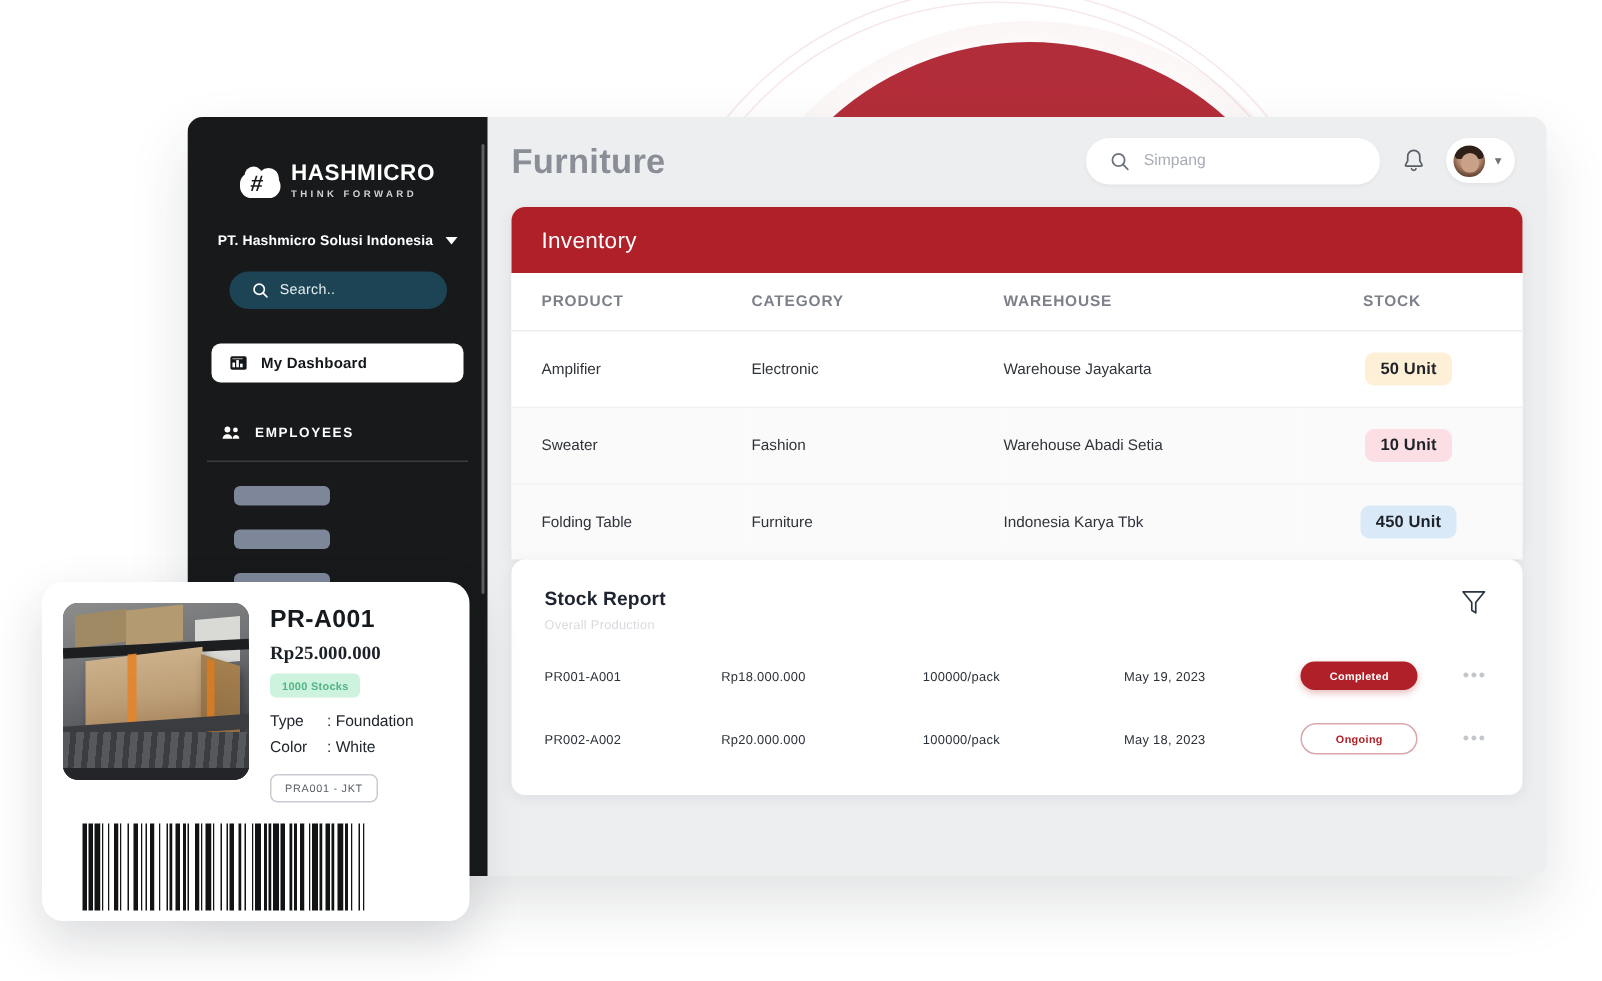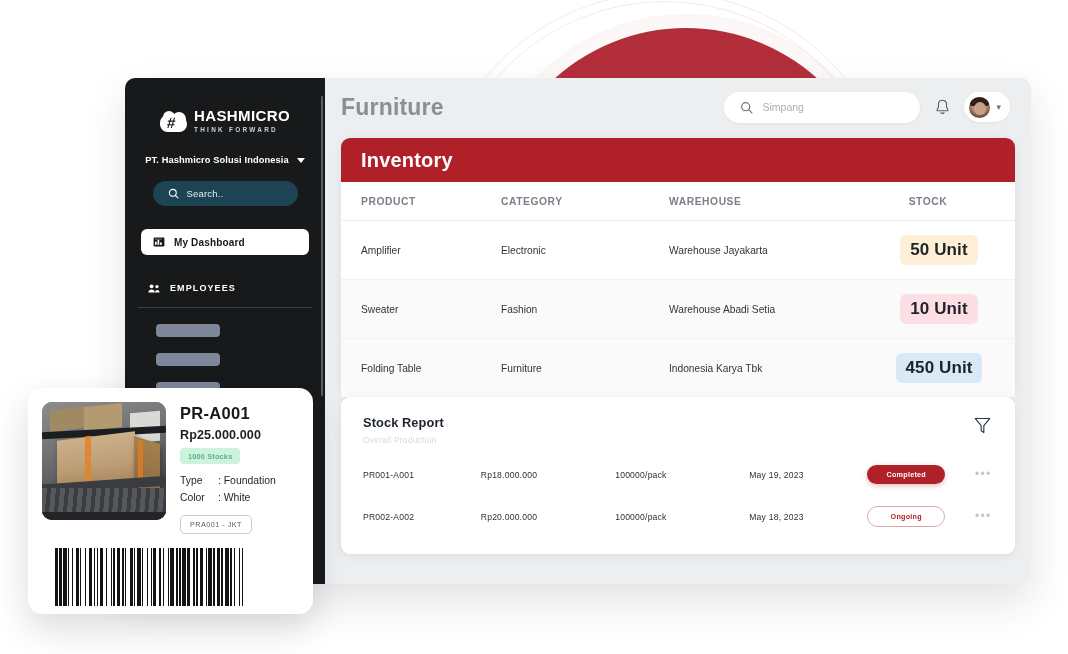--- a/index.html
+++ b/index.html
@@ -137,40 +137,40 @@
 
   
   .card {
     background:#ffffff; border-radius:9px; box-shadow:0 2px 10px rgba(25,30,40,0.07);
   }
   .inventory-card { margin-top:2px; }
   .inv-header {
     background:#b02028; border-radius:9px 9px 0 0; height:44px;
     display:flex; align-items:center; padding-left:20px;
   }
-  .inv-header .t { color:#fff; font-size:20px; font-weight:700; letter-spacing:0.2px; }
+  .inv-header .t { color:#fff; font-size:15px; font-weight:400; letter-spacing:0.2px; }
 
   .inv-table { width:100%; border-collapse:collapse; }
   .inv-table th {
     text-align:left; color:#7b8089; font-size:10.3px; font-weight:600; letter-spacing:0.55px;
     padding:14px 0 13px 0; border-bottom:1px solid #ececee; background:#fff;
   }
   .inv-table td {
     color:#30343a; font-size:10.2px; padding:14px 0; border-bottom:1px solid #f2f2f4; background:#fff;
   }
   .inv-table tr:last-child td { border-bottom:none; }
   .inv-table .c-prod { padding-left:20px; width:160px; }
   .inv-table .c-cat  { width:168px; }
   .inv-table .c-wh   { width:auto; }
   .inv-table .c-stock{ width:150px; text-align:left; padding-left:22px; }
   .inv-table th.c-stock { text-align:center; padding-left:0; padding-right:24px; }
   .stock-cell { display:flex; justify-content:center; padding-right:24px; }
   .badge {
     display:inline-block; padding:5px 10px; border-radius:6px;
-    font-size:17px; font-weight:700; color:#1f2329; letter-spacing:0.1px; white-space:nowrap;
+    font-size:11px; font-weight:700; color:#1f2329; letter-spacing:0.1px; white-space:nowrap;
   }
   .badge.amber { background:#fdf0d7; }
   .badge.pink  { background:#fbdfe4; }
   .badge.blue  { background:#d9e9f7; }
 
   .inv-row-shade td { background:#fafafb; }
 
   
   .report-card { padding:18px 0 16px 0; }
   .rep-head { display:flex; align-items:flex-start; padding:0 22px; }
@@ -226,21 +226,21 @@
     transform:skewY(17deg); box-shadow:2px 3px 6px rgba(0,0,0,0.3);
   }
   .pc-img .tape1 { position:absolute; left:43px; top:34px; width:6px; height:52px; background:#e2842a; transform:skewY(-7deg); opacity:.9; }
   .pc-img .tape2 { position:absolute; left:96px; top:38px; width:5px; height:50px; background:#d97b22; transform:skewY(17deg); opacity:.9; }
   .pc-img .roller { position:absolute; bottom:6px; left:0; width:124px; height:26px;
     background:repeating-linear-gradient(95deg,#55585c 0 5px,#3b3d41 5px 9px); }
   .pc-img .roller2 { position:absolute; bottom:0; left:0; width:124px; height:8px; background:#232528; }
 
   .pc-info { flex:1; padding-top:2px; }
   .pc-code { color:#151a1f; font-size:16.5px; font-weight:700; letter-spacing:0.3px; }
-  .pc-price { color:#1b2026; font-size:12.6px; font-weight:600; margin-top:5px; letter-spacing:0.1px; }
+  .pc-price { color:#1b2026; font-size:12.6px; font-weight:600; margin-top:5px; letter-spacing:0.1px;font-family:Liberation Serif, serif; }
   .pc-stock {
     display:inline-block; margin-top:6px; background:#cdf2dd; color:#52b585;
     font-size:7.3px; font-weight:600; padding:3.5px 8px; border-radius:4px; letter-spacing:0.2px;
   }
   .pc-attr { margin-top:9px; color:#22272d; font-size:10.4px; line-height:16.5px; }
   .pc-attr .k { display:inline-block; width:38px; }
   .pc-tag {
     display:inline-block; margin-top:9px; border:1px solid #c9ccd1; border-radius:5px;
     padding:4px 9px; font-size:7.2px; color:#575d64; letter-spacing:0.5px;
   }

